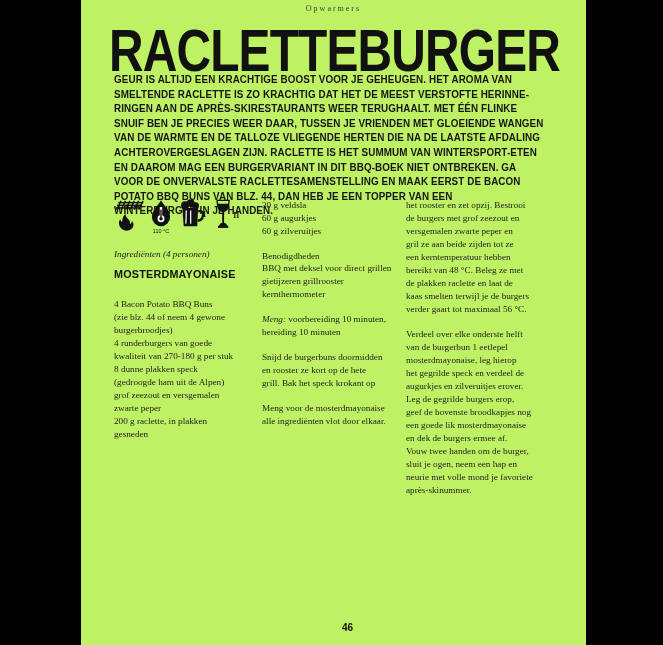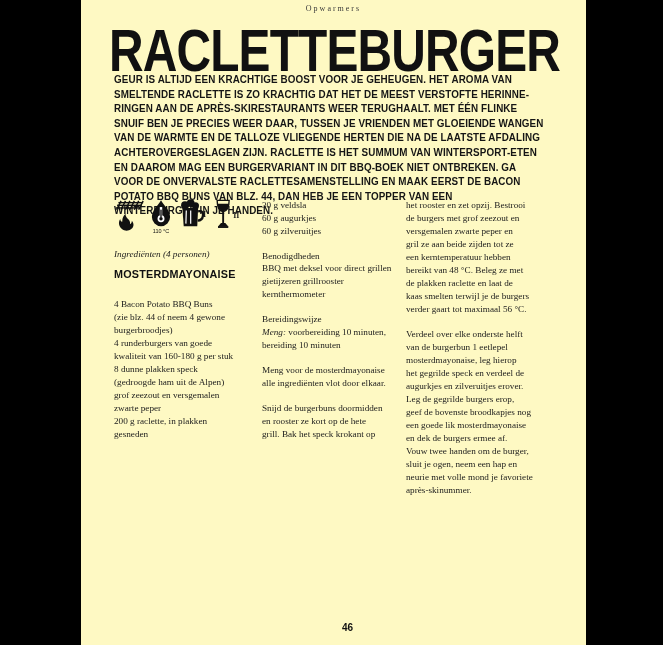--- a/index.html
+++ b/index.html
@@ -6,21 +6,21 @@
   body{
     width:663px;height:645px;
     background:#000;
     position:relative;
     font-family:"Liberation Serif", serif;
     overflow:hidden;
   }
   .page{
     position:absolute;left:81px;top:0;
     width:505px;height:645px;
-    background:#fef9c3;
+    background:#bef264;
     color:#1c1c1c;
   }
   .running-header{
     position:absolute;top:4px;left:0;right:0;
     text-align:center;
     font-family:"Liberation Serif", serif;
     font-size:8px;letter-spacing:2px;color:#3a3a3a;
   }
   .title{
     position:absolute;top:16px;left:28px;
@@ -182,48 +182,47 @@
       </div>
 
       <p class="serving-note">Ingrediënten (4 personen)</p>
 
       <h3 class="section-heading">MOSTERDMAYONAISE</h3>
 
       <p class="body-text">4 Bacon Potato BBQ Buns
 (zie blz. 44 of neem 4 gewone
 burgerbroodjes)
 4 runderburgers van goede
-kwaliteit van 160-180 g per stuk
+kwaliteit van 270-180 g per stuk
 8 dunne plakken speck
 (gedroogde ham uit de Alpen)
 grof zeezout en versgemalen
 zwarte peper
 200 g raclette, in plakken
 gesneden</p>
     </div>
 
     <div class="col">
       <p class="body-text">30 g veldsla
 60 g augurkjes
 60 g zilveruitjes</p>
 
       <p class="sub-label">Benodigdheden</p>
       <p class="body-text">BBQ met deksel voor direct grillen
 gietijzeren grillrooster
 kernthermometer</p>
 
-      <p class="sub-label">Bereidingswijze</p>
       <p class="body-text"><span class="ital">Meng:</span><span> voorbereiding 10 minuten,
 bereiding 10 minuten</span></p>
 
-      <p class="body-text">Meng voor de mosterdmayonaise
-alle ingrediënten vlot door elkaar.</p>
       <p class="body-text">Snijd de burgerbuns doormidden
 en rooster ze kort op de hete
 grill. Bak het speck krokant op</p>
+      <p class="body-text">Meng voor de mosterdmayonaise
+alle ingrediënten vlot door elkaar.</p>
     </div>
 
     <div class="col">
       <p class="body-text">het rooster en zet opzij. Bestrooi
 de burgers met grof zeezout en
 versgemalen zwarte peper en
 gril ze aan beide zijden tot ze
 een kerntemperatuur hebben
 bereikt van 48 °C. Beleg ze met
 de plakken raclette en laat de

